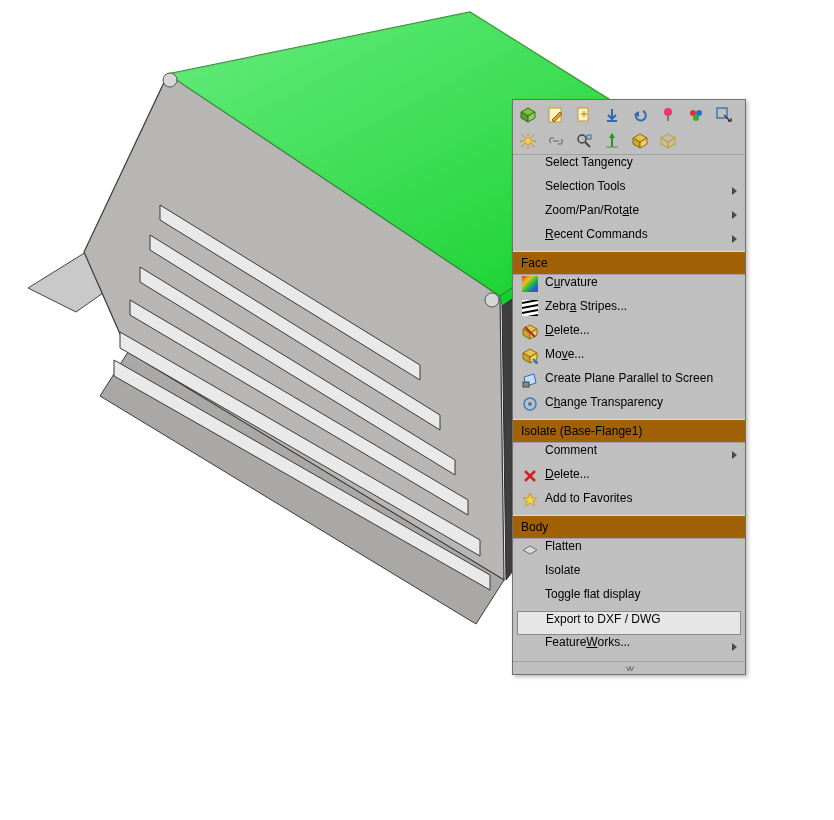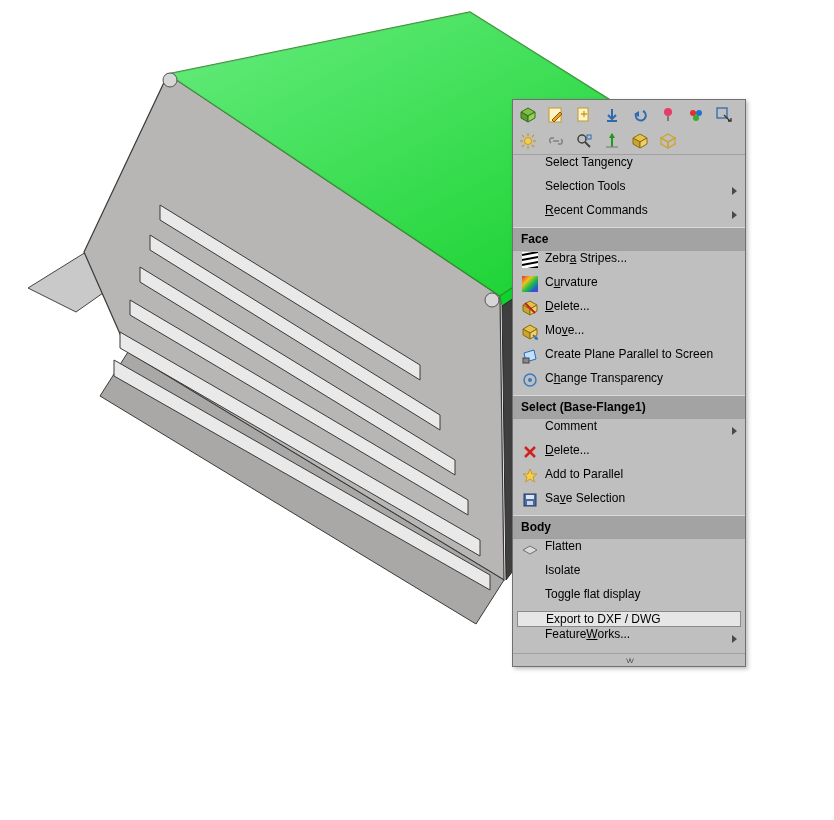--- a/index.html
+++ b/index.html
@@ -47,22 +47,22 @@
     height: 22px;
     display: inline-flex;
     align-items: center;
     justify-content: center;
     border: 1px solid transparent;
   }
   .toolbar-strip .ticon svg { width: 18px; height: 18px; }
 
   .section-header {
     padding: 4px 8px 4px 8px;
-    font-weight: 700;
-    background: #a3a3a3;
+    font-weight: 400;
+    background: #a16207;
     border-top: 1px solid #DADADA;
     border-bottom: 1px solid #A0A0A0;
   }
 
   .menu-list { }
   .menu-item {
     display: flex;
     padding: 0 8px;
     height: 24px;
     gap: 6px;
@@ -86,21 +86,21 @@
     border-bottom: 4px solid transparent;
     border-left: 5px solid #4A4A4A;
     position: absolute;
     right: 8px;
     top: 50%;
     transform: translateY(-50%);
   }
   .menu-item.highlight {
     background: #E6E6E6;
     border: 1px solid #8A8A8A;
-    height: 16px;
+    height: 24px;
     margin: 0 4px;
     padding: 0 4px;
   }
   .menu-item.highlight .micon { flex: 0 0 18px; }
 
   .menu-sep {
     height: 1px;
     background: #A0A0A0;
     margin: 2px 0;
   }
@@ -265,60 +265,64 @@
     <div class="menu-item">
       <span class="micon"></span>
       <span class="label">Select Tangency</span>
     </div>
     <div class="menu-item has-sub">
       <span class="micon"></span>
       <span class="label">Selection Tools</span>
     </div>
     <div class="menu-item has-sub">
       <span class="micon"></span>
+      <span class="label">Zoom/Pan/Rot<u>a</u>te</span>
+    </div>
+    <div class="menu-item has-sub">
+      <span class="micon"></span>
       <span class="label"><u>R</u>ecent Commands</span>
     </div>
   </div>
 
   <div class="section-header">Face</div>
   <div class="menu-list">
-    <div class="menu-item">
-      <span class="micon">
-        <svg viewBox="0 0 16 16">
-            <rect width="16" height="16" fill="#fff"></rect>
-            <g stroke="#000" stroke-width="2">
-              <line x1="0" y1="3" x2="16" y2="0"></line>
-              <line x1="0" y1="8" x2="16" y2="5"></line>
-              <line x1="0" y1="13" x2="16" y2="10"></line>
-              <line x1="0" y1="18" x2="16" y2="15"></line>
-            </g>
-          </svg>
-      </span>
-      <span class="label">Zebr<u>a</u> Stripes...</span>
-    </div>
     <div class="menu-item">
       <span class="micon">
         <svg viewBox="0 0 16 16">
             <rect width="16" height="16" fill="url(#rain)"></rect>
             <defs>
               <linearGradient id="rain" x1="0" y1="0" x2="1" y2="1">
                 <stop offset="0" stop-color="#E03030"></stop>
                 <stop offset="0.3" stop-color="#F0C020"></stop>
                 <stop offset="0.55" stop-color="#20C040"></stop>
                 <stop offset="0.8" stop-color="#2060D0"></stop>
                 <stop offset="1" stop-color="#8030C0"></stop>
               </linearGradient>
             </defs>
           </svg>
       </span>
       <span class="label">C<u>u</u>rvature</span>
     </div>
     <div class="menu-item">
       <span class="micon">
         <svg viewBox="0 0 16 16">
+            <rect width="16" height="16" fill="#fff"></rect>
+            <g stroke="#000" stroke-width="2">
+              <line x1="0" y1="3" x2="16" y2="0"></line>
+              <line x1="0" y1="8" x2="16" y2="5"></line>
+              <line x1="0" y1="13" x2="16" y2="10"></line>
+              <line x1="0" y1="18" x2="16" y2="15"></line>
+            </g>
+          </svg>
+      </span>
+      <span class="label">Zebr<u>a</u> Stripes...</span>
+    </div>
+    <div class="menu-item">
+      <span class="micon">
+        <svg viewBox="0 0 16 16">
             <polygon points="8,1 15,5 8,9 1,5" fill="#E6C24A" stroke="#8A6A10"></polygon>
             <polygon points="1,5 8,9 8,15 1,11" fill="#C9A531" stroke="#8A6A10"></polygon>
             <polygon points="15,5 8,9 8,15 15,11" fill="#F0D06A" stroke="#8A6A10"></polygon>
             <line x1="3" y1="3" x2="13" y2="13" stroke="#C02020" stroke-width="2"></line>
           </svg>
       </span>
       <span class="label"><u>D</u>elete...</span>
     </div>
     <div class="menu-item">
       <span class="micon">
@@ -345,52 +349,42 @@
       <span class="micon">
         <svg viewBox="0 0 16 16">
             <circle cx="8" cy="8" r="6" fill="none" stroke="#3A7ABF" stroke-width="1.5"></circle>
             <circle cx="8" cy="8" r="2" fill="#3A7ABF"></circle>
           </svg>
       </span>
       <span class="label">C<u>h</u>ange Transparency</span>
     </div>
   </div>
 
-  <div class="section-header">Select (Base-Flange1)</div>
+  <div class="section-header">Isolate (Base-Flange1)</div>
   <div class="menu-list">
     <div class="menu-item has-sub">
       <span class="micon"></span>
       <span class="label">Comment</span>
     </div>
     <div class="menu-item">
       <span class="micon">
         <svg viewBox="0 0 16 16">
             <line x1="3" y1="3" x2="13" y2="13" stroke="#D02020" stroke-width="2.5"></line>
             <line x1="13" y1="3" x2="3" y2="13" stroke="#D02020" stroke-width="2.5"></line>
           </svg>
       </span>
       <span class="label"><u>D</u>elete...</span>
     </div>
     <div class="menu-item">
       <span class="micon">
         <svg viewBox="0 0 16 16">
             <polygon points="8,1 10,6 15,6 11,9 12.5,14 8,11 3.5,14 5,9 1,6 6,6" fill="#F5D049" stroke="#C49A2A"></polygon>
           </svg>
       </span>
-      <span class="label">Add to Parallel</span>
-    </div>
-    <div class="menu-item">
-      <span class="micon">
-        <svg viewBox="0 0 16 16">
-            <rect x="2" y="2" width="12" height="12" fill="#4A6AA0" stroke="#2A3A60"></rect>
-            <rect x="4" y="3" width="8" height="4" fill="#DDE6F5"></rect>
-            <rect x="5" y="9" width="6" height="4" fill="#CCD6E8"></rect>
-          </svg>
-      </span>
-      <span class="label">Sa<u>v</u>e Selection</span>
+      <span class="label">Add to Favorites</span>
     </div>
   </div>
 
   <div class="section-header">Body</div>
   <div class="menu-list">
     <div class="menu-item">
       <span class="micon">
         <svg viewBox="0 0 16 16">
             <polygon points="1,10 8,6 15,10 8,14" fill="#DADADA" stroke="#707070"></polygon>
           </svg>

